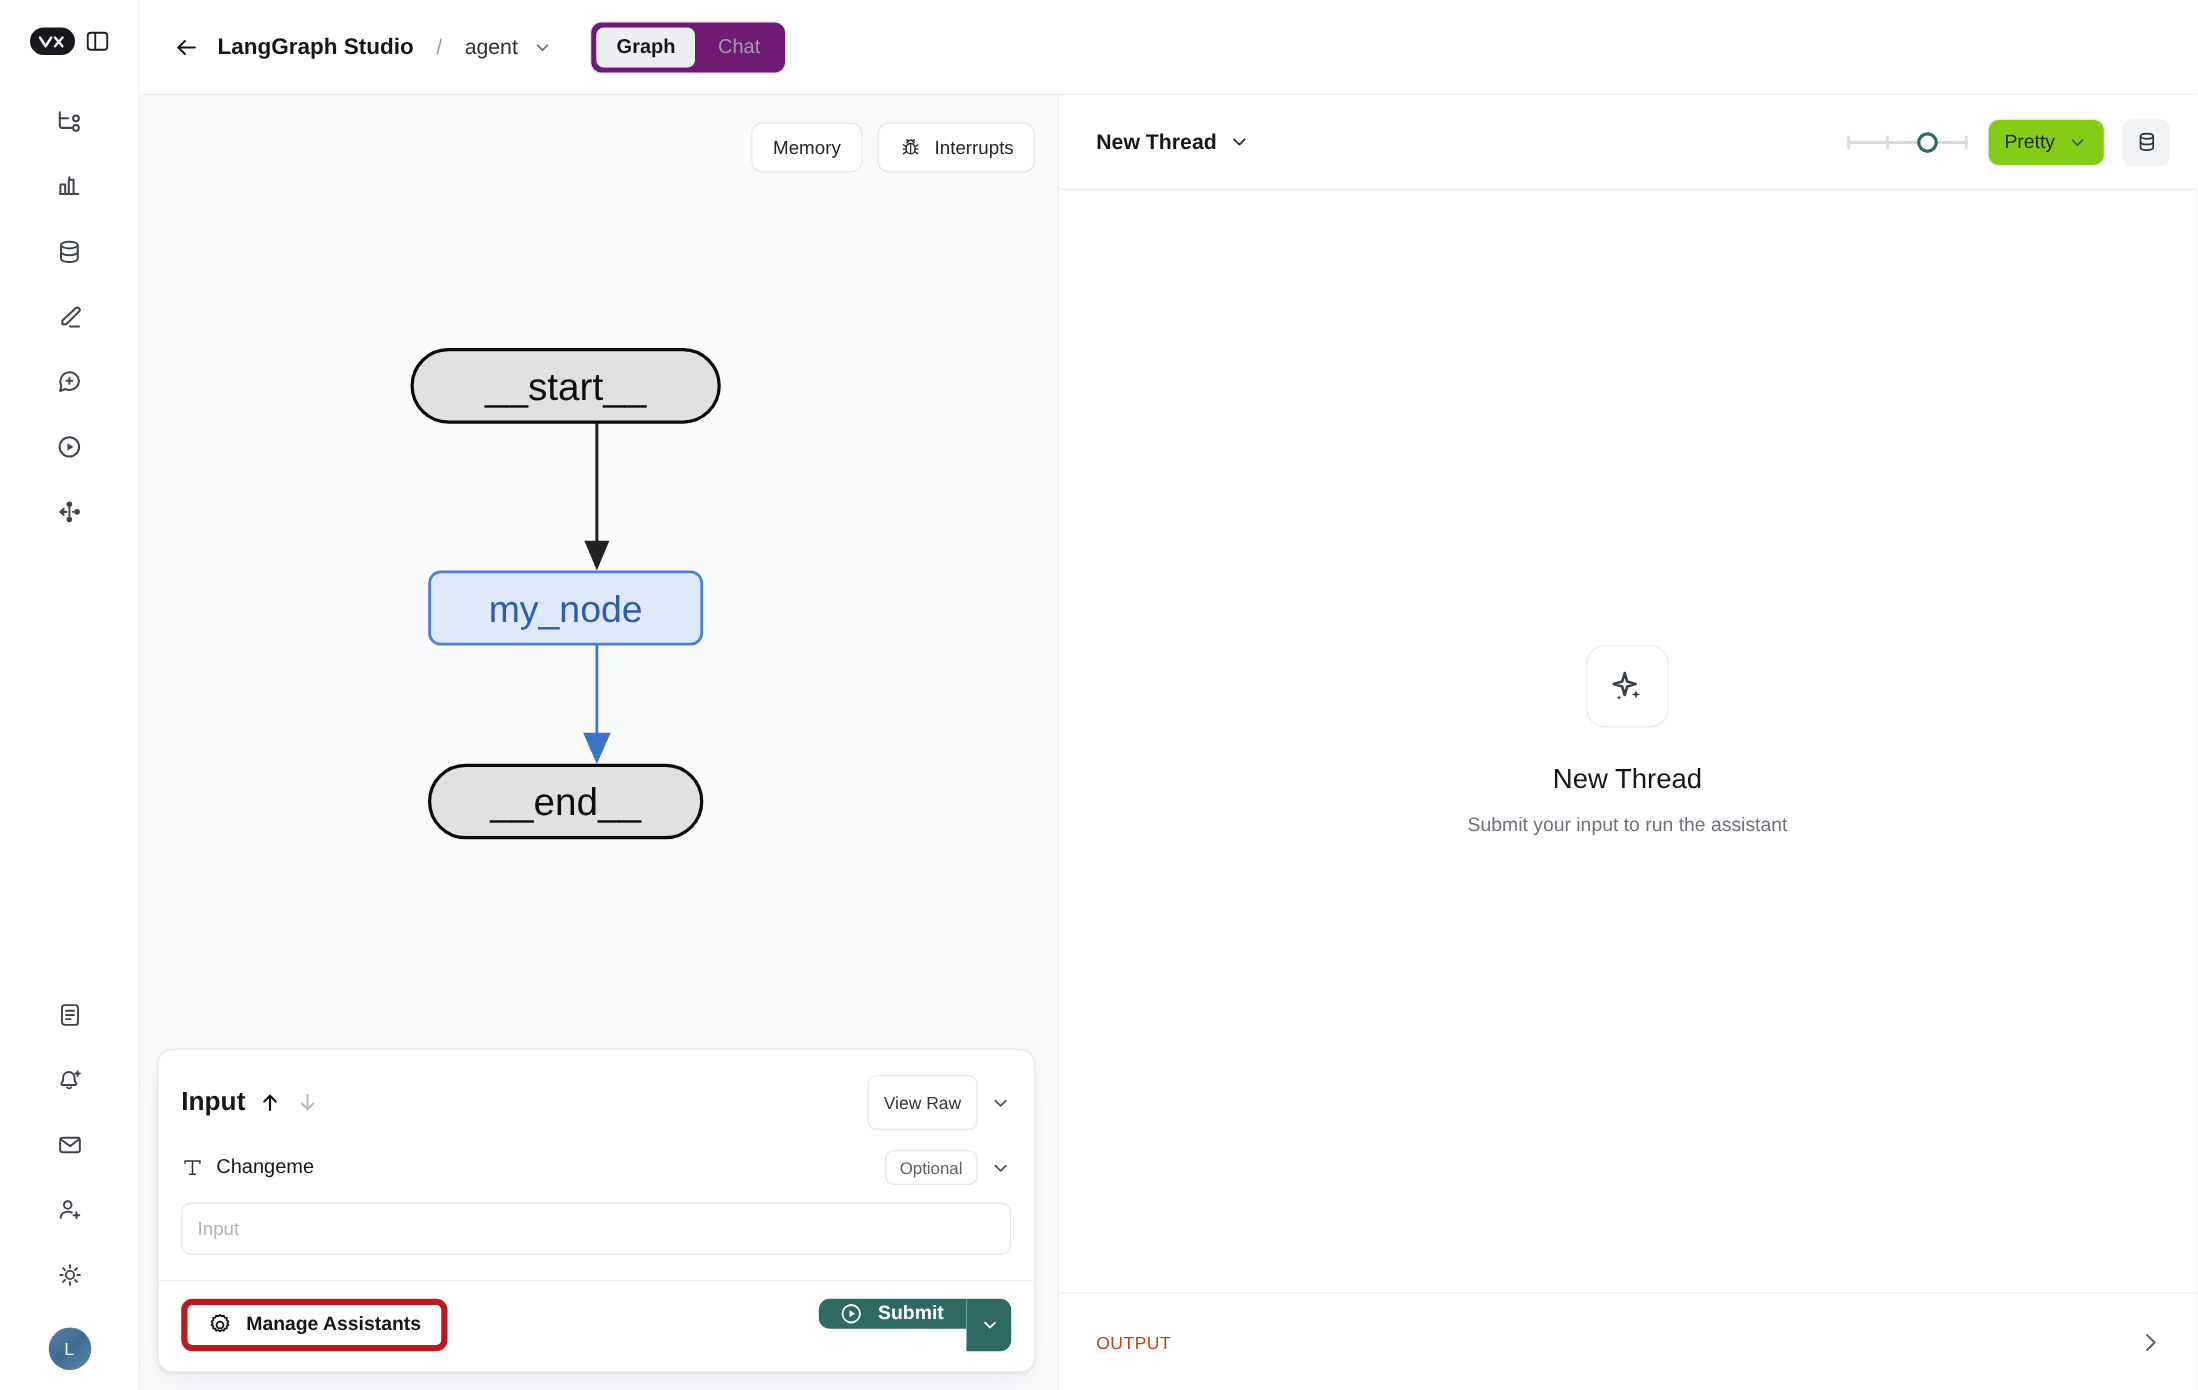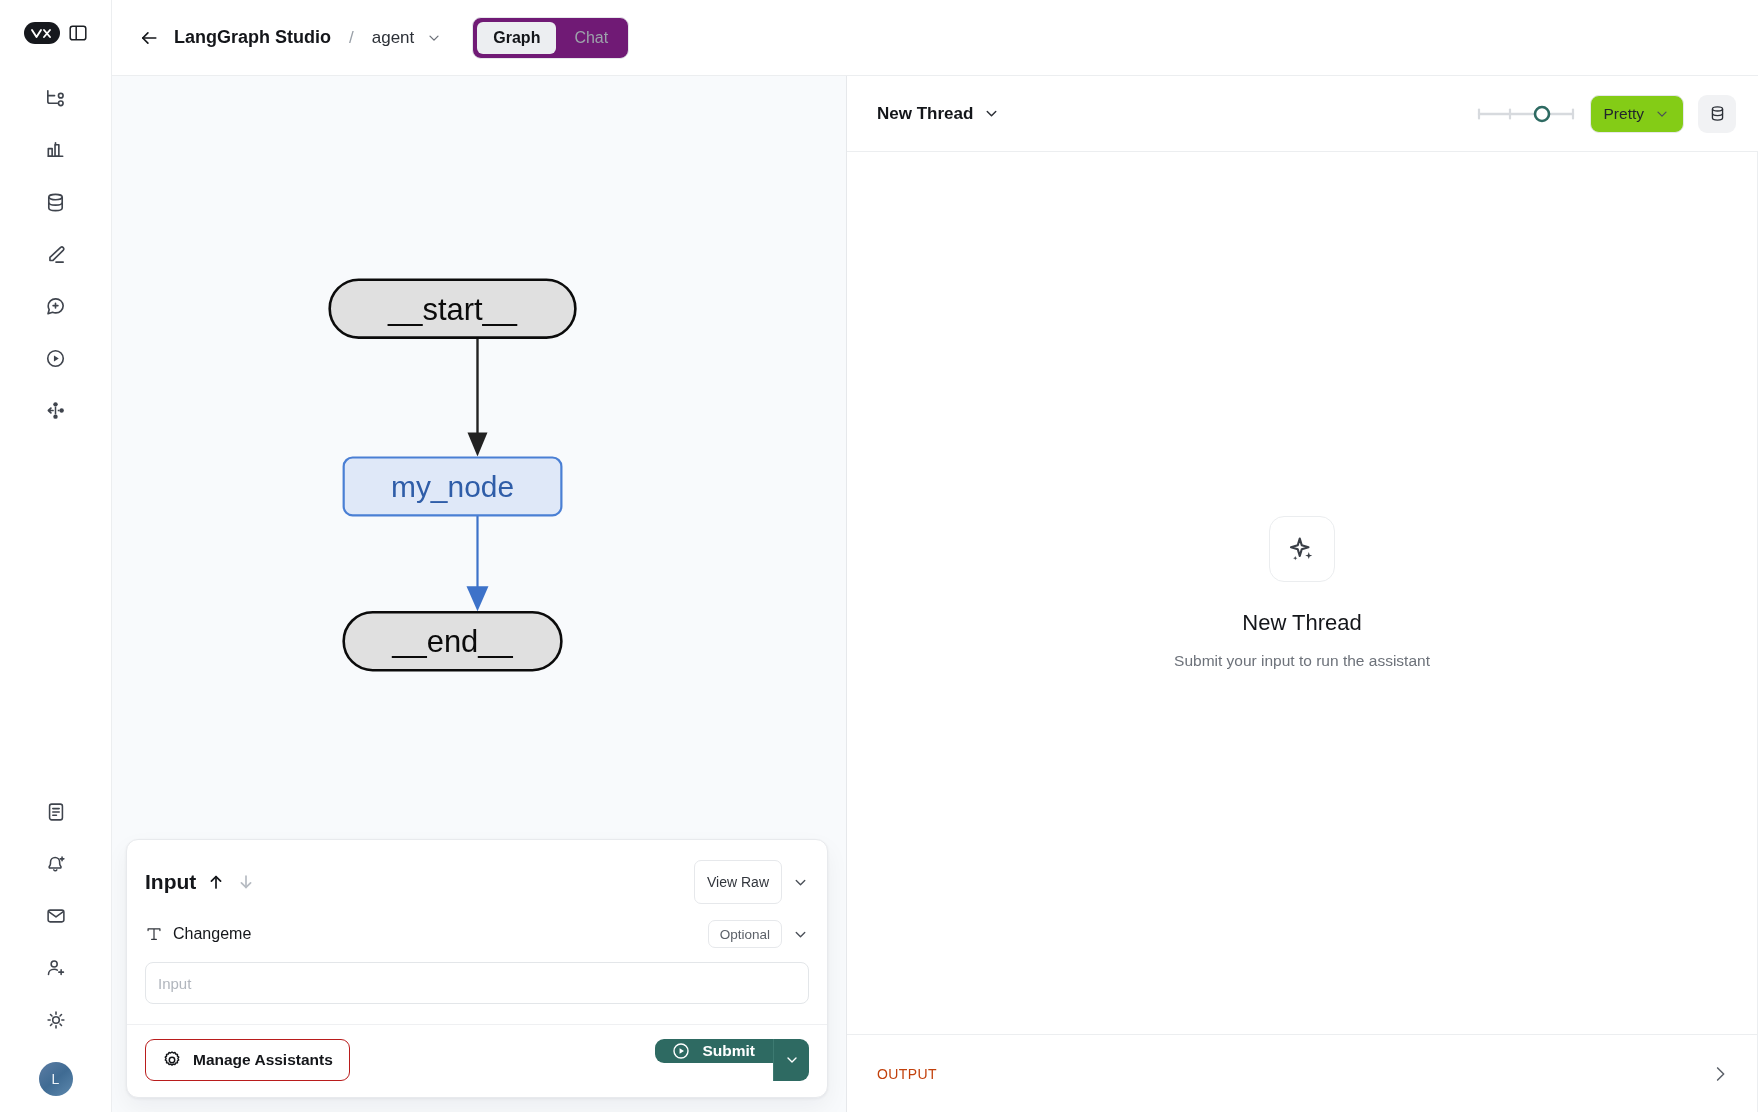--- a/index.html
+++ b/index.html
@@ -119,21 +119,21 @@
     margin: 12px 18px 0 18px; height: 42px; border: 1px solid #e3e6e9; border-radius: 8px;
     display: flex; align-items: center; padding: 0 12px; font-size: 15px; color: #b1b6bd;
     background: #fff;
   }
   .card-footer {
     margin-top: 20px; border-top: 1px solid #eff0f2;
     display: flex; align-items: center; padding: 14px 18px 16px 18px;
   }
   .ghost-btn {
     display: flex; align-items: center; gap: 11px; height: 42px; padding: 0 16px;
-    border: 1px solid #b91c1c; border-radius: 9px; background: #fff;
+    border: 5px solid #b91c1c; border-radius: 9px; background: #fff;
     font-size: 15.5px; font-weight: 700; color: #14161a; cursor: pointer;
   }
   .submit-group { margin-left: auto; display: flex; align-items: stretch; }
   .submit-btn {
     display: flex; align-items: center; gap: 11px; height: 24px; padding: 0 18px 0 16px;
     background: #2e6a62; color: #ffffff; font-size: 15.5px; font-weight: 700;
     border-radius: 9px 0 0 9px; cursor: pointer;
   }
   .submit-caret {
     width: 36px; height: 42px; background: #2e6a62; border-radius: 0 9px 9px 0;
@@ -347,20 +347,38 @@
       <div class="seg">
         <div class="seg-item active">Graph</div>
         <div class="seg-item">Chat</div>
       </div>
     </div>
 
     <div class="body-split">
 
       <div class="graph-pane">
 
+        <div class="graph-tools">
+          <div class="tool-btn">
+            <span>Memory</span>
+          </div>
+          <div class="tool-btn">
+            <span style="display:flex">
+              <svg width="19" height="19" viewBox="0 0 24 24" fill="none" aria-hidden="true">
+                <path d="M8.6 7.4 a3.4 3.4 0 0 1 6.8 0" stroke="#22262c" stroke-width="1.5"></path>
+                <rect x="7.6" y="7.4" width="8.8" height="10.4" rx="4.4" stroke="#22262c" stroke-width="1.5"></rect>
+                <path d="M12 7.6 v10" stroke="#22262c" stroke-width="1.3"></path>
+                <path d="M7.6 10.4 L4.6 8.6 M7.6 13 H4.4 M7.8 15.6 L4.8 17.6" stroke="#22262c" stroke-width="1.4" stroke-linecap="round"></path>
+                <path d="M16.4 10.4 L19.4 8.6 M16.4 13 h3.2 M16.2 15.6 L19.2 17.6" stroke="#22262c" stroke-width="1.4" stroke-linecap="round"></path>
+                <path d="M9.4 5.2 L8.2 3.4 M14.6 5.2 L15.8 3.4" stroke="#22262c" stroke-width="1.4" stroke-linecap="round"></path>
+              </svg>
+            </span>
+            <span>Interrupts</span>
+          </div>
+        </div>
 
         <svg class="graph-canvas" viewBox="0 0 735 1036" preserveAspectRatio="xMidYMid meet">
 
           <g>
             <line x1="366" y1="263" x2="366" y2="360" stroke="#222222" stroke-width="2.4"></line>
             <polygon points="366,381 356,357 376,357" fill="#222222"></polygon>
           </g>
 
           <g>
             <line x1="366" y1="420" x2="366" y2="513" stroke="#3d72c9" stroke-width="2.2"></line>

